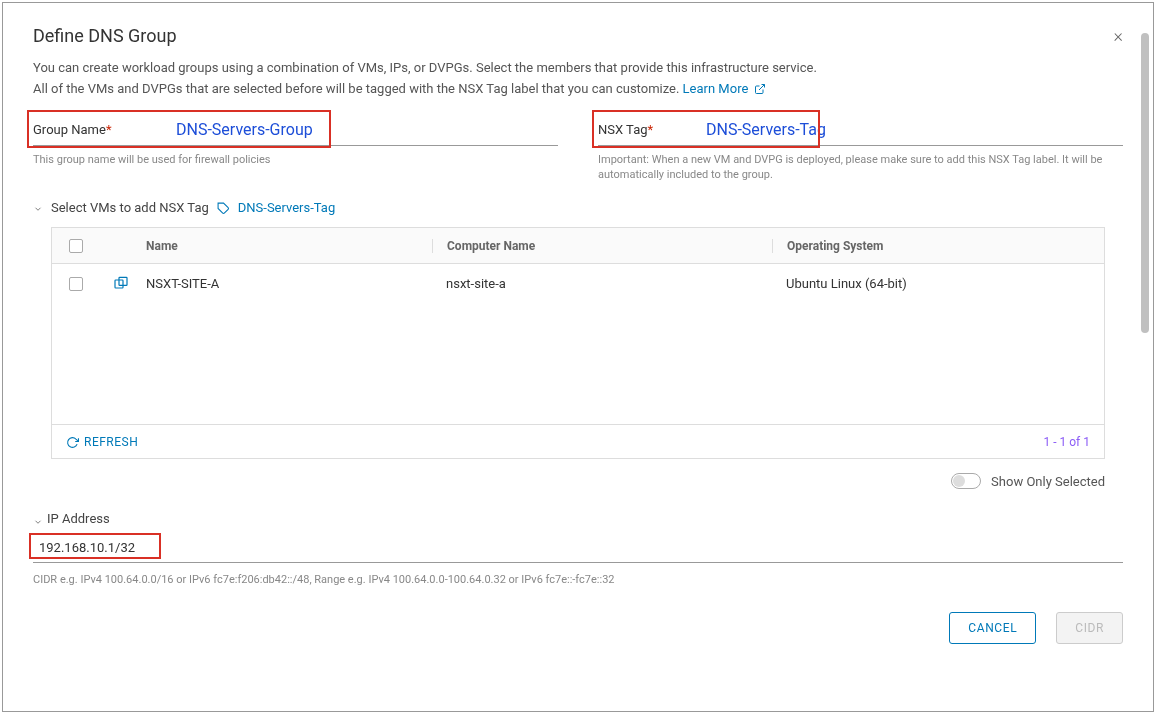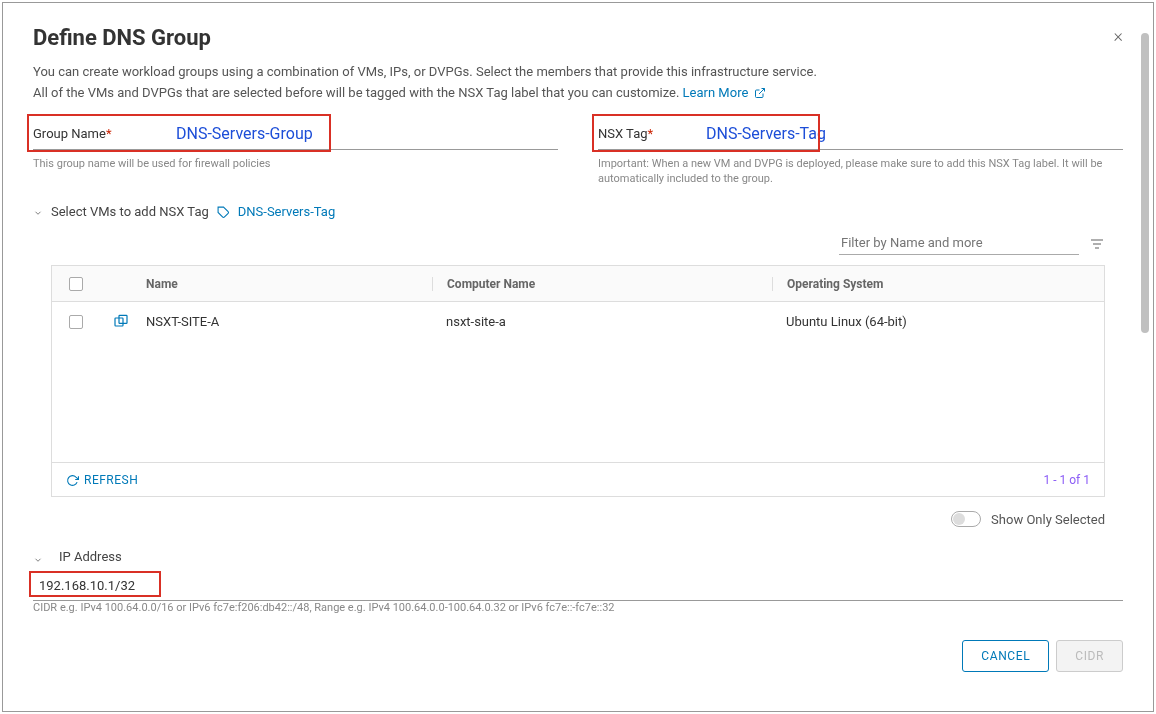--- a/index.html
+++ b/index.html
@@ -1,20 +1,20 @@
 <!DOCTYPE html>
 <html><head>
   <meta charset="utf-8">
   <style>
     *{box-sizing:border-box;margin:0;padding:0;font-family:-apple-system,BlinkMacSystemFont,"Segoe UI",Roboto,Arial,sans-serif}
     body{background:#fff;color:#333;font-size:13px}
     .modal{border:1px solid #999;margin:2px;width:1152px;height:710px;position:relative;padding:22px 30px 16px 30px;overflow:hidden}
     .close-x{position:absolute;top:22px;right:30px;font-size:18px;color:#666;cursor:pointer;font-weight:300}
     .scrollbar{position:absolute;right:4px;top:30px;width:8px;height:300px;background:#c0c0c0;border-radius:4px}
-    h1{font-size:22px;font-weight:700;color:#333;margin-bottom:12px}
+    h1{font-size:18px;font-weight:400;color:#333;margin-bottom:12px}
     .desc{font-size:13px;color:#555;line-height:1.6;margin-bottom:20px}
     .desc a{color:#0079b8;text-decoration:none}
     .ext-icon{display:inline-block;margin-left:2px}
     .fields-row{display:flex;gap:40px;margin-bottom:6px}
     .field{flex:1;position:relative}
     .field-line{display:flex;align-items:center;border-bottom:1px solid #999;padding-bottom:6px}
     .field-label{font-size:13px;color:#333;min-width:135px}
     .req{color:#c92100}
     .field-input{border:none;outline:none;font-size:16px;color:#1d4ed8;flex:1;background:transparent;padding-left:8px}
     .field-hint{font-size:11px;color:#888;margin-top:6px;line-height:1.4}
@@ -40,26 +40,26 @@
     .thead .th{font-size:12px;color:#666;font-weight:700}
     .thead .col-comp,.thead .col-os{border-left:1px solid #ddd;padding-left:14px}
     .tbody{min-height:160px}
     .cb{width:14px;height:14px;border:1px solid #aaa;border-radius:2px;display:inline-block;background:#fff}
     .tfoot{display:flex;justify-content:space-between;align-items:center;height:34px;padding:16px 14px;border-top:1px solid #ddd;font-size:12px}
     .refresh{color:#0079b8;display:flex;align-items:center;gap:5px;cursor:pointer;letter-spacing:.5px}
     .pagenum{color:#8b5cf6}
     .toggle-row{display:flex;justify-content:flex-end;align-items:center;gap:10px;margin:14px 18px 0 0;font-size:13px;color:#555}
     .toggle{width:30px;height:16px;border:1px solid #aaa;border-radius:10px;position:relative;background:#fff}
     .toggle::after{content:"";position:absolute;left:1px;top:1px;width:12px;height:12px;border-radius:50%;background:#ddd}
-    .ip-section-hdr{display:flex;align-items:center;gap:16px;margin:22px 0 10px 0;font-size:13px;color:#444}
+    .ip-section-hdr{display:flex;align-items:center;gap:4px;margin:22px 0 10px 0;font-size:13px;color:#444}
     .ip-field-wrap{position:relative;padding-bottom:3px;border-bottom:1px solid #999}
     .ip-input{border:none;outline:none;font-size:13px;color:#333;width:130px;background:transparent;padding:4px 6px}
     .red-box.rb3{left:-4px;top:-3px;width:132px;height:26px}
-    .ip-hint{font-size:11px;color:#888;margin-top:0}
-    .footer{display:flex;justify-content:flex-end;gap:7px;margin-top:26px}
+    .ip-hint{font-size:11px;color:#888;margin-top:10px}
+    .footer{display:flex;justify-content:flex-end;gap:20px;margin-top:26px}
     .btn{font-size:12px;letter-spacing:.6px;padding:8px 18px;border-radius:3px;cursor:pointer}
     .btn-cancel{border:1px solid #0079b8;color:#0079b8;background:#fff}
     .btn-save{border:1px solid #ccc;color:#bbb;background:#f3f3f3;cursor:default}
     svg{vertical-align:middle}
   </style>
 </head>
 <body>
 
 <div class="modal">
   <span class="close-x">×</span>
@@ -109,30 +109,20 @@
     <span>Select VMs to add NSX Tag</span>
     <span class="tag-icon">
       <svg width="13" height="13" viewBox="0 0 24 24" fill="none" stroke="#0079b8" stroke-width="2">
           <path d="M20.59 13.41l-7.17 7.17a2 2 0 0 1-2.83 0L2 12V2h10l8.59 8.59a2 2 0 0 1 0 2.82z"></path>
           <line x1="7" y1="7" x2="7.01" y2="7"></line>
         </svg>
     </span>
     <span class="tag-text">DNS-Servers-Tag</span>
   </div>
 
-  <div class="filter-row">
-    <input class="filter-input" placeholder="Filter by Name and more" style="">
-    <span class="filter-icon">
-      <svg width="16" height="16" viewBox="0 0 24 24" fill="#888">
-          <rect x="3" y="5" width="18" height="2"></rect>
-          <rect x="6" y="11" width="12" height="2"></rect>
-          <rect x="9" y="17" width="6" height="2"></rect>
-        </svg>
-    </span>
-  </div>
 
   <div class="table-wrap">
     <div class="thead">
       <div class="col-cb">
           <span class="cb"></span>
         </div>
       <div class="col-ic"></div>
       <div class="col-name th">Name</div>
       <div class="col-comp th">Computer Name</div>
       <div class="col-os th">Operating System</div>

